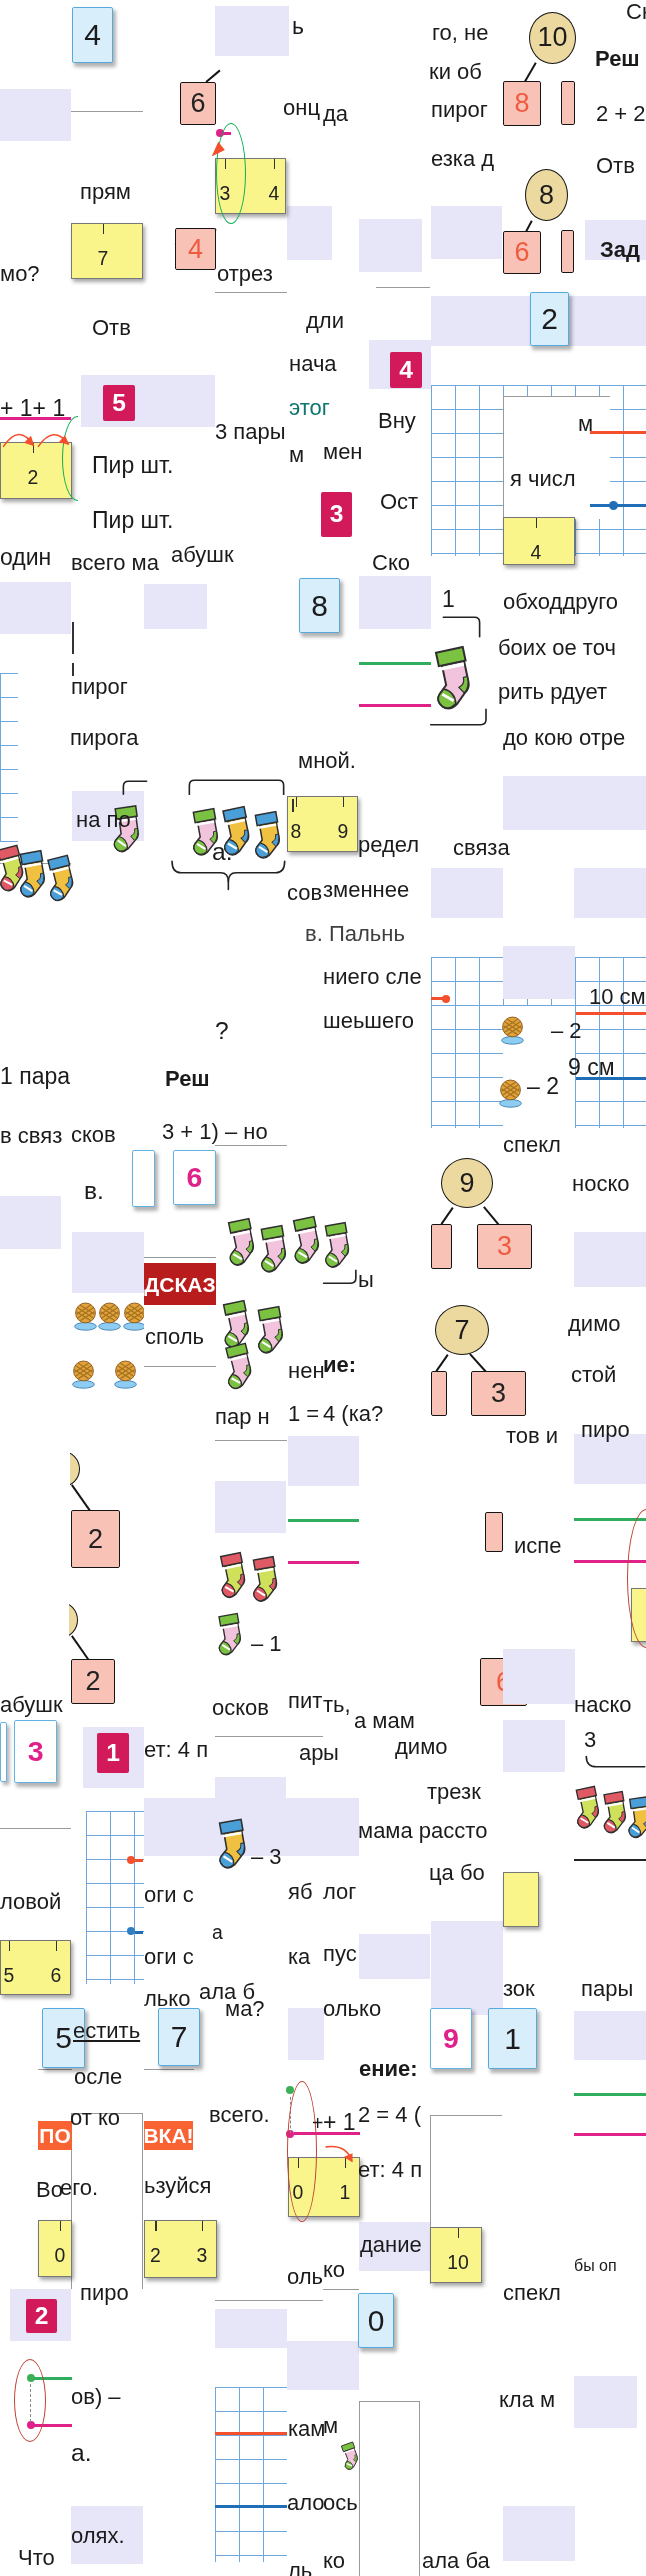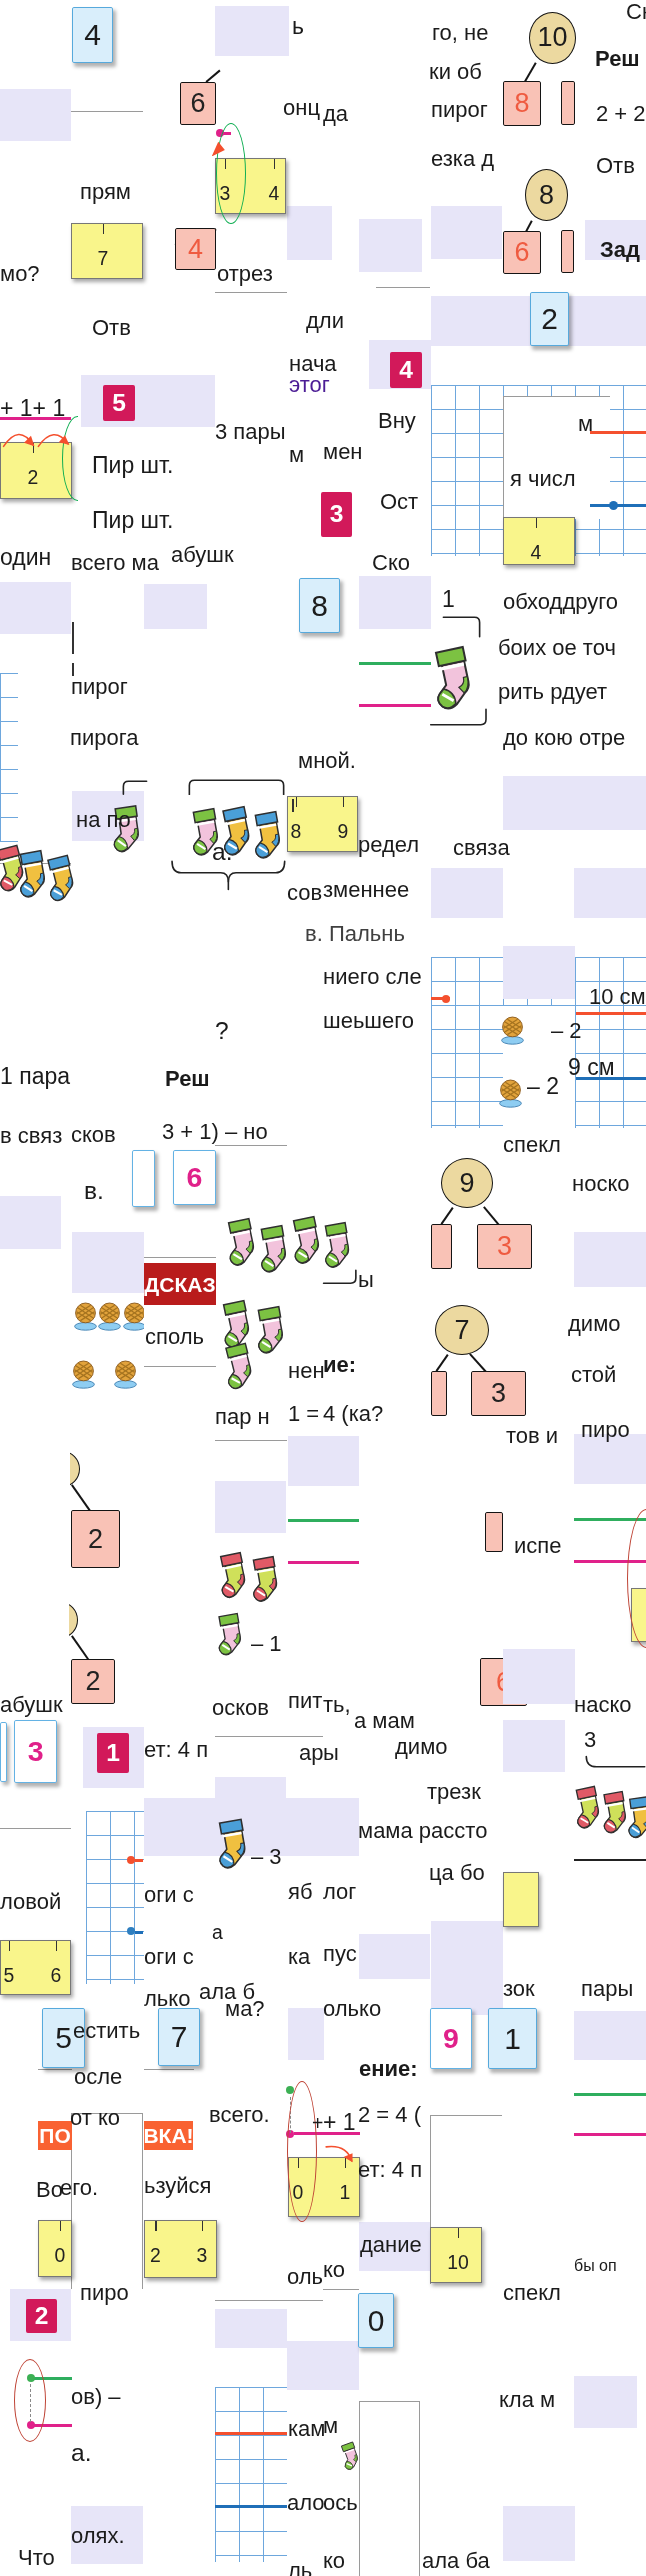--- a/index.html
+++ b/index.html
@@ -654,21 +654,21 @@
     <div class="f text" style="left: 596px; top: 102px; font-size: 22px; color: rgb(27, 27, 27);">2 + 2</div>
     <div class="f text" style="left: 596px; top: 154px; font-size: 22px; color: rgb(27, 27, 27);">Отв</div>
     <div class="f text" style="left: 600px; top: 238px; font-size: 22px; font-weight: 700; color: rgb(27, 27, 27);">Зад</div>
     <div class="f text" style="left: 80px; top: 180px; font-size: 22px; color: rgb(27, 27, 27);">прям</div>
     <div class="f text" style="left: 283px; top: 96px; font-size: 22px; color: rgb(27, 27, 27);">онц</div>
     <div class="f text" style="left: 217px; top: 262px; font-size: 22px; color: rgb(27, 27, 27);">отрез</div>
     <div class="f text" style="left: 0px; top: 262px; font-size: 22px; color: rgb(27, 27, 27);">мо?</div>
     <div class="f text" style="left: 92px; top: 316px; font-size: 22px; color: rgb(27, 27, 27);">Отв</div>
     <div class="f text" style="left: 306px; top: 309px; font-size: 22px; color: rgb(27, 27, 27);">дли</div>
     <div class="f text" style="left: 289px; top: 352px; font-size: 22px; color: rgb(27, 27, 27);">нача</div>
-    <div class="f text" style="left: 289px; top: 373px; font-size: 22px; color: #4c1d95;">этог</div>
+    <div class="f text" style="left: 289px; top: 396px; font-size: 22px; color: #0f766e;">этог</div>
     <div class="f text" style="left: 289px; top: 443px; font-size: 22px; color: rgb(27, 27, 27);">м</div>
     <div class="f text" style="left: 323px; top: 440px; font-size: 22px; color: rgb(27, 27, 27);">мен</div>
     <div class="f text" style="left: 0px; top: 396px; font-size: 23px; color: rgb(27, 27, 27);">+ 1+ 1</div>
     <div class="f text" style="left: 215px; top: 420px; font-size: 22px; color: rgb(27, 27, 27);">3 пары</div>
     <div class="f text" style="left: 92px; top: 453px; font-size: 23px; color: rgb(27, 27, 27);">Пир шт.</div>
     <div class="f text" style="left: 92px; top: 508px; font-size: 23px; color: rgb(27, 27, 27);">Пир шт.</div>
     <div class="f text" style="left: 0px; top: 545px; font-size: 23px; color: rgb(27, 27, 27);">один</div>
     <div class="f text" style="left: 71px; top: 551px; font-size: 22px; color: rgb(27, 27, 27);">всего ма</div>
     <div class="f text" style="left: 171px; top: 543px; font-size: 22px; color: rgb(27, 27, 27);">абушк</div>
     <div class="f text" style="left: 71px; top: 675px; font-size: 22px; color: rgb(27, 27, 27);">пирог</div>
@@ -741,21 +741,21 @@
     <div class="f text" style="left: 0px; top: 1890px; font-size: 22px; color: rgb(27, 27, 27);">ловой</div>
     <div class="f text" style="left: 251px; top: 1845px; font-size: 22px; color: rgb(27, 27, 27);">– 3</div>
     <div class="f text" style="left: 288px; top: 1880px; font-size: 22px; color: rgb(27, 27, 27);">яб</div>
     <div class="f text" style="left: 144px; top: 1883px; font-size: 22px; color: rgb(27, 27, 27);">оги с</div>
     <div class="f text" style="left: 212px; top: 1922px; font-size: 19.4px; color: rgb(27, 27, 27);">а</div>
     <div class="f text" style="left: 144px; top: 1945px; font-size: 22px; color: rgb(27, 27, 27);">оги с</div>
     <div class="f text" style="left: 288px; top: 1945px; font-size: 22px; color: rgb(27, 27, 27);">ка</div>
     <div class="f text" style="left: 199px; top: 1980px; font-size: 22px; color: rgb(27, 27, 27);">ала б</div>
     <div class="f text" style="left: 225px; top: 1997px; font-size: 22px; color: rgb(27, 27, 27);">ма?</div>
     <div class="f text" style="left: 144px; top: 1987px; font-size: 22px; color: rgb(27, 27, 27);">лько</div>
-    <div class="f text" style="left: 73px; top: 2019px; font-size: 22px; color: rgb(27, 27, 27);">естить</div>
+    <div class="f text" style="left: 73px; top: 2019px; font-size: 22px; color: rgb(27, 27, 27); text-decoration: underline;">естить</div>
     <div class="f text" style="left: 359px; top: 2057px; font-size: 22px; font-weight: 700; color: rgb(27, 27, 27);">ение:</div>
     <div class="f text" style="left: 74px; top: 2065px; font-size: 22px; color: rgb(27, 27, 27);">осле</div>
     <div class="f text" style="left: 70px; top: 2106px; font-size: 22px; color: rgb(27, 27, 27);">от ко</div>
     <div class="f text" style="left: 209px; top: 2103px; font-size: 22px; color: rgb(27, 27, 27);">всего.</div>
     <div class="f text" style="left: 60px; top: 2148px; font-size: 22px; color: rgb(27, 27, 27); margin-top: 28px;">его.</div>
     <div class="f text" style="left: 36px; top: 2178px; font-size: 22px; color: rgb(27, 27, 27);">Во</div>
     <div class="f text" style="left: 144px; top: 2174px; font-size: 22px; color: rgb(27, 27, 27);">ьзуйся</div>
     <div class="f text" style="left: 312px; top: 2113px; font-size: 19.4px; color: rgb(27, 27, 27);">+</div>
     <div class="f text" style="left: 323px; top: 2110px; font-size: 23px; color: rgb(27, 27, 27);">+ 1</div>
     <div class="f text" style="left: 358px; top: 2103px; font-size: 22px; color: rgb(27, 27, 27);">2 = 4 (</div>

